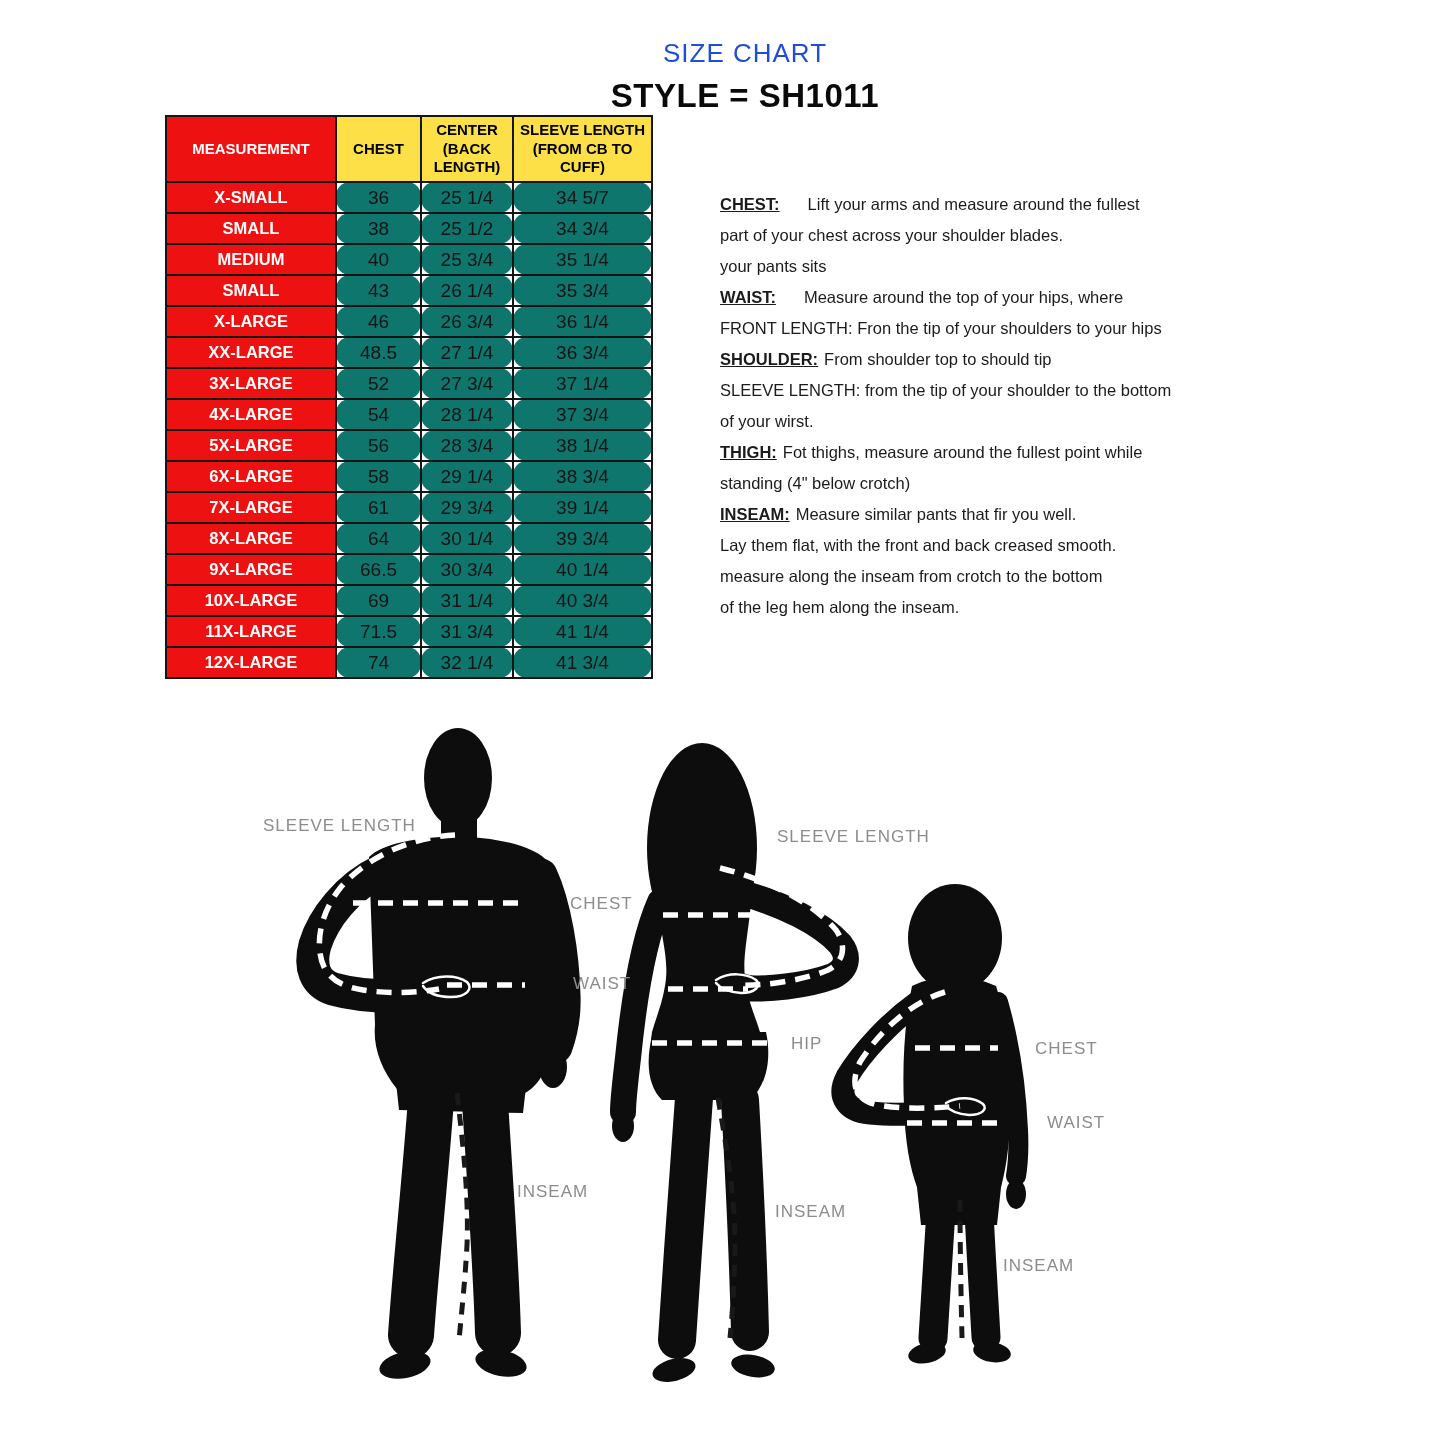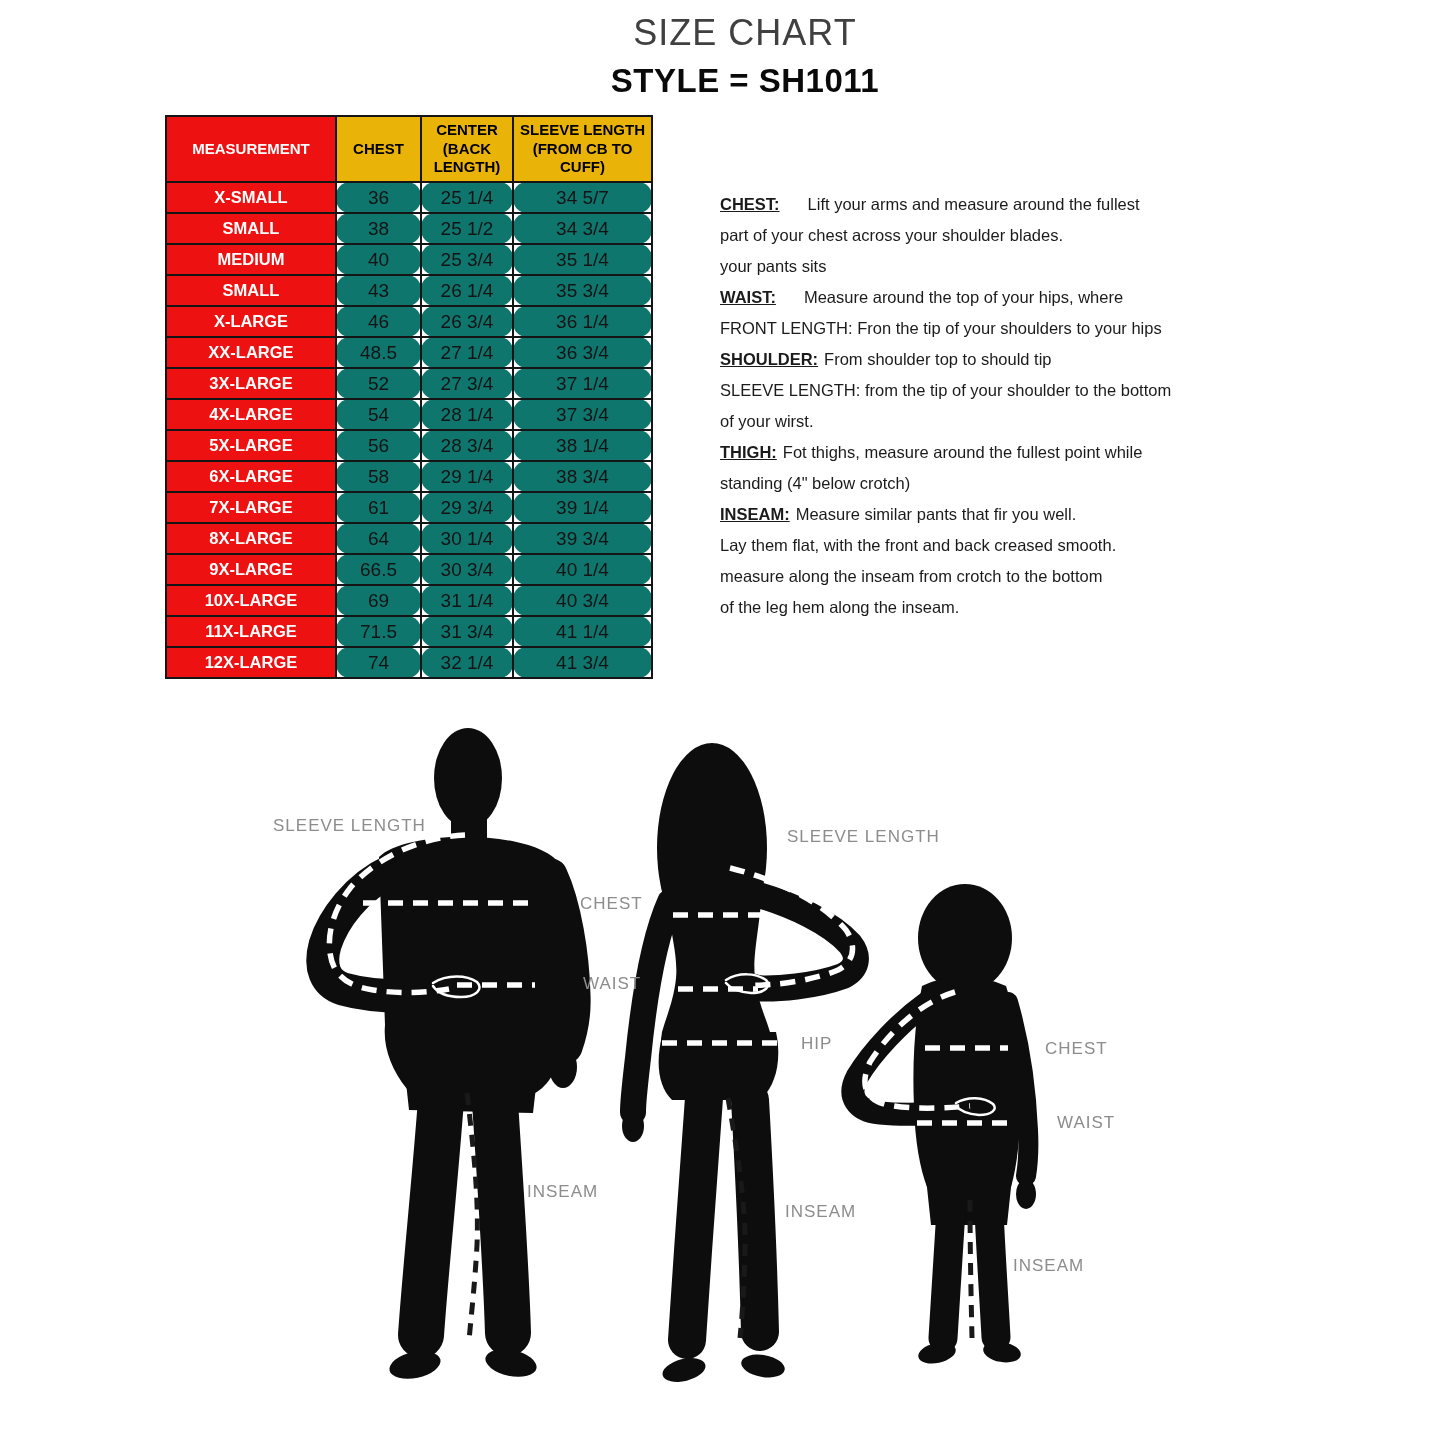--- a/index.html
+++ b/index.html
@@ -2,47 +2,47 @@
 <html style="--table-red: #ee1111; --label-gray: #8c8c8c; --ink: #0d0d0d;"><head>
 <meta charset="utf-8">
 <style>
   html,body { margin:0; padding:0; background:#fff; }
   .page {
     position:relative; width:1445px; height:1445px; background:#ffffff;
     font-family:"Liberation Sans", sans-serif; color:#1c1c1c; overflow:hidden;
   }
   
   .title-wrap { position:absolute; left:495px; top:0; width:500px; text-align:center; }
-  .main-title { margin-top:12px; font-size:36px; font-weight:400; letter-spacing:1px; color:#404040; }
+  .main-title { margin-top:38px; font-size:26px; font-weight:400; letter-spacing:1px; color:#1d4ed8; }
   .sub-title  { margin-top:8px;  font-size:33px; font-weight:700; letter-spacing:0.5px; color:#0a0a0a;text-align:center; }
 
   
   table.size-table {
     position:absolute; left:165px; top:115px;
     border-collapse:collapse; table-layout:fixed;
   }
   table.size-table th, table.size-table td { border:2px solid #151515; }
   table.size-table thead th {
-    height:64px; background:#eab308; color:#000; font-size:15px; font-weight:700;
+    height:64px; background:#fde047; color:#000; font-size:15px; font-weight:700;
     text-align:center; vertical-align:middle; line-height:1.25; padding:0 3px;
   }
   table.size-table thead th.red-cell { background:var(--table-red); color:#fff; }
   table.size-table tbody td { height:29px; text-align:center; vertical-align:middle; padding:0; }
   td.size-cell { background:var(--table-red); color:#fff; font-weight:700; font-size:16.5px; }
   td.val-cell  { background:#0f766e; color:#141414; font-size:19px;border-radius:14px; }
 
   
   .instructions { position:absolute; left:720px; top:189px; width:460px; }
   .instr-line { height:31px; line-height:31px; font-size:16.5px; white-space:nowrap; color:#1b1b1b; }
   .instr-label { font-weight:700; text-decoration:underline; }
   .gap-wide   { display:inline-block; width:28px; }
   .gap-narrow { display:inline-block; width:6px; }
 
   
-  .figures { position:absolute; left:165px; top:715px; width:1040px; height:720px; }
+  .figures { position:absolute; left:155px; top:715px; width:1040px; height:720px; }
   .figures svg { position:absolute; }
   .svg-man   { left:130px; top:10px;  }
   .svg-woman { left:435px; top:25px;  }
   .svg-child { left:665px; top:165px; }
   .sil  { fill:#0d0d0d; }
   .limb { fill:none; stroke:#0d0d0d; stroke-linecap:round; }
   .dash-w { fill:none; stroke:#ffffff; stroke-width:5.5; stroke-dasharray:15 10; }
   .dash-k { fill:none; stroke:#191919; stroke-width:5;   stroke-dasharray:12 9; }
   .outline-w { fill:none; stroke:#ffffff; stroke-width:2.5; stroke-linecap:round; }
   .fig-label { position:absolute; color:var(--label-gray); font-size:17px; letter-spacing:1px; white-space:nowrap; }

